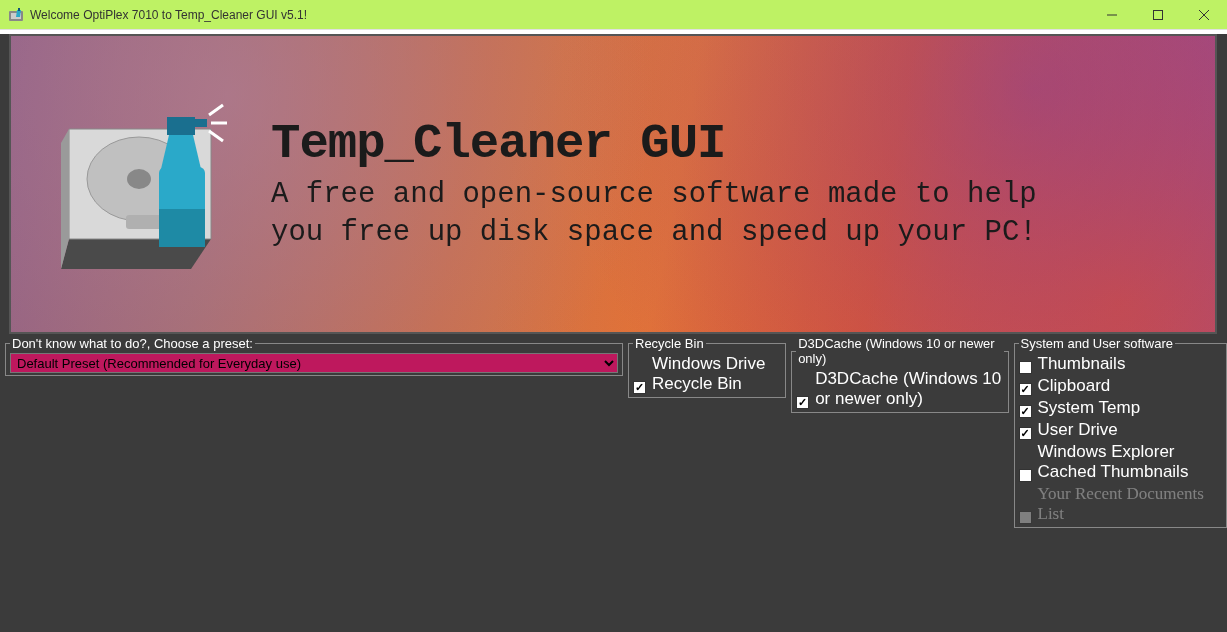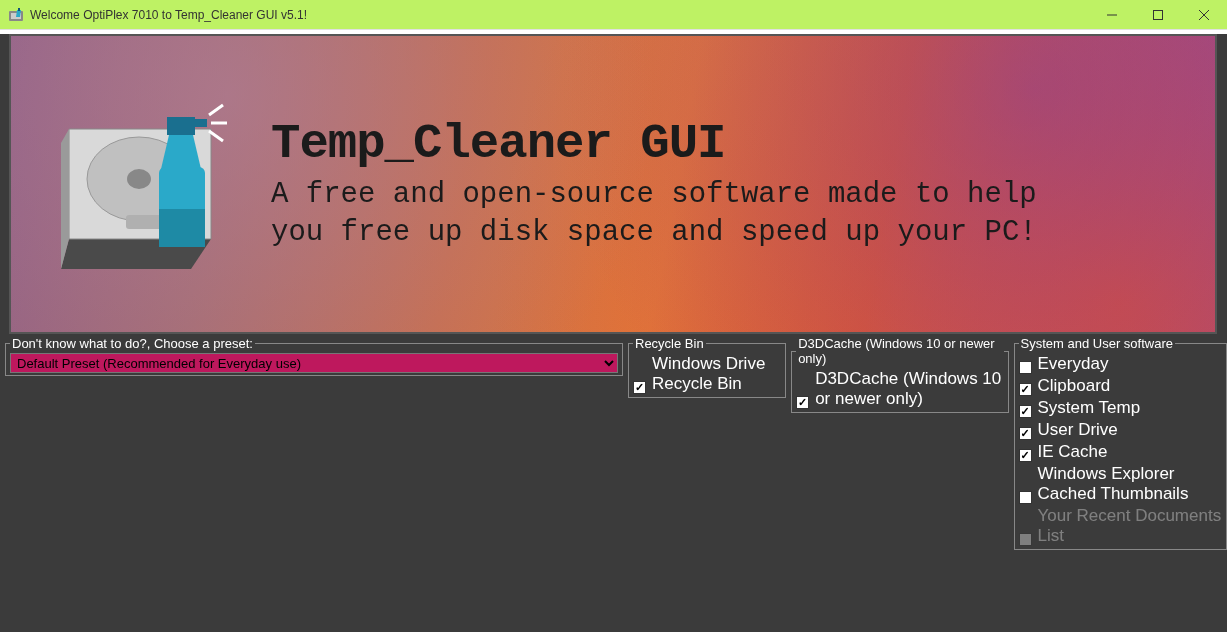--- a/index.html
+++ b/index.html
@@ -213,42 +213,38 @@
       <label class="chk-row">
         <span class="chk checked"></span>
         <span>D3DCache (Windows 10 or newer only)</span>
       </label>
     </fieldset>
 
     <fieldset class="inline tight">
       <legend>System and User software</legend>
       <label class="chk-row">
         <span class="chk"></span>
-        <span>Everyday</span>
+        <span>Thumbnails</span>
       </label>
       <label class="chk-row">
         <span class="chk checked"></span>
         <span>Clipboard</span>
       </label>
       <label class="chk-row">
         <span class="chk checked"></span>
         <span>System Temp</span>
       </label>
       <label class="chk-row">
         <span class="chk checked"></span>
         <span>User Drive</span>
-      </label>
-      <label class="chk-row">
-        <span class="chk checked"></span>
-        <span>IE Cache</span>
       </label>
       <label class="chk-row">
         <span class="chk"></span>
         <span>Windows Explorer Cached Thumbnails</span>
       </label>
-      <label class="chk-row" style="opacity:0.35;">
+      <label class="chk-row" style="opacity:0.35;font-family:Liberation Serif, serif;">
         <span class="chk"></span>
         <span>Your Recent Documents List</span>
       </label>
     </fieldset>
 
   </div>
 </div>
 
 </body></html>

